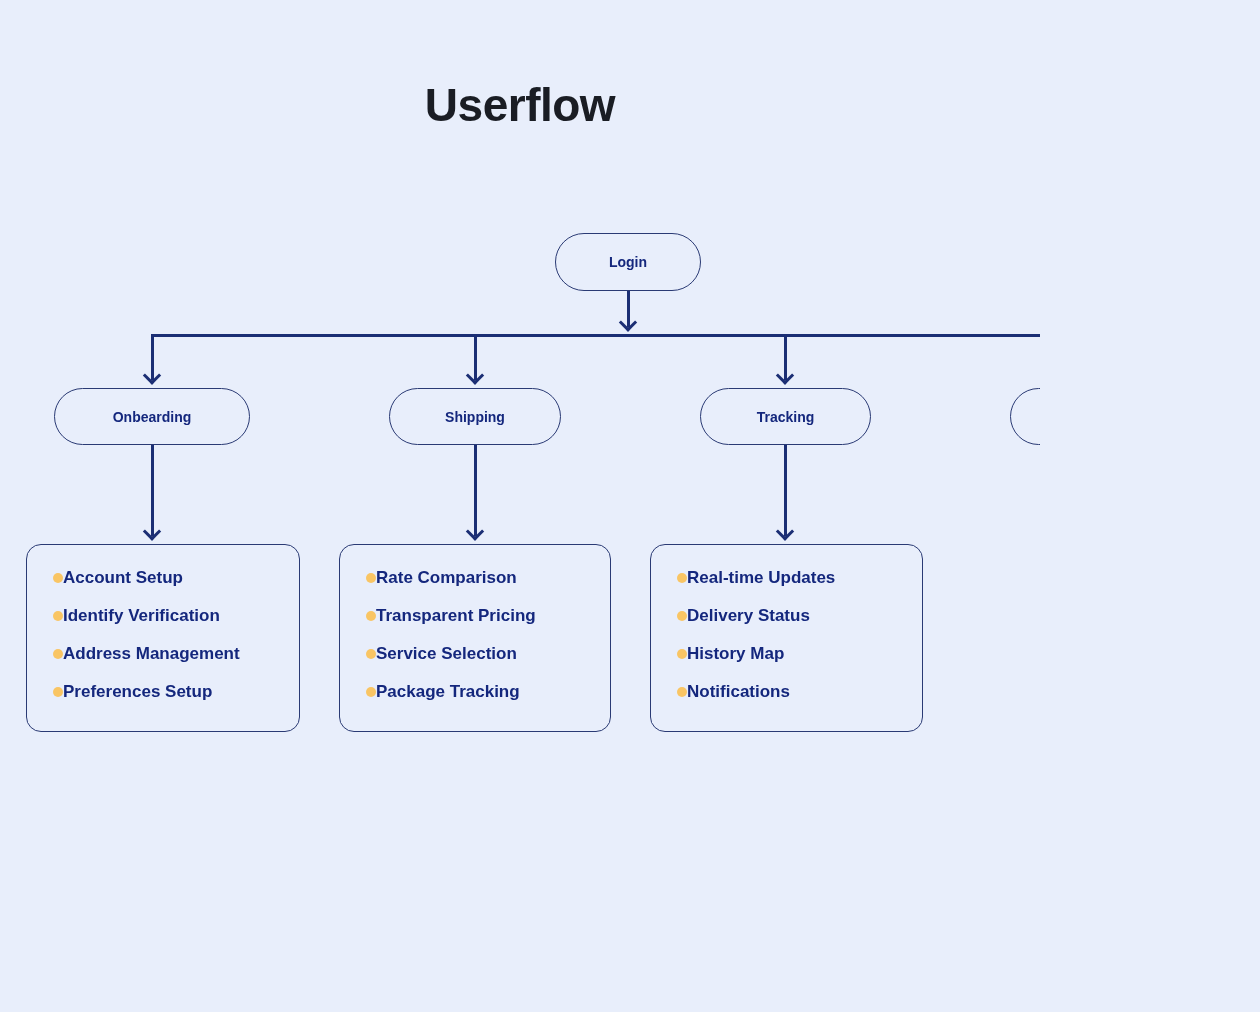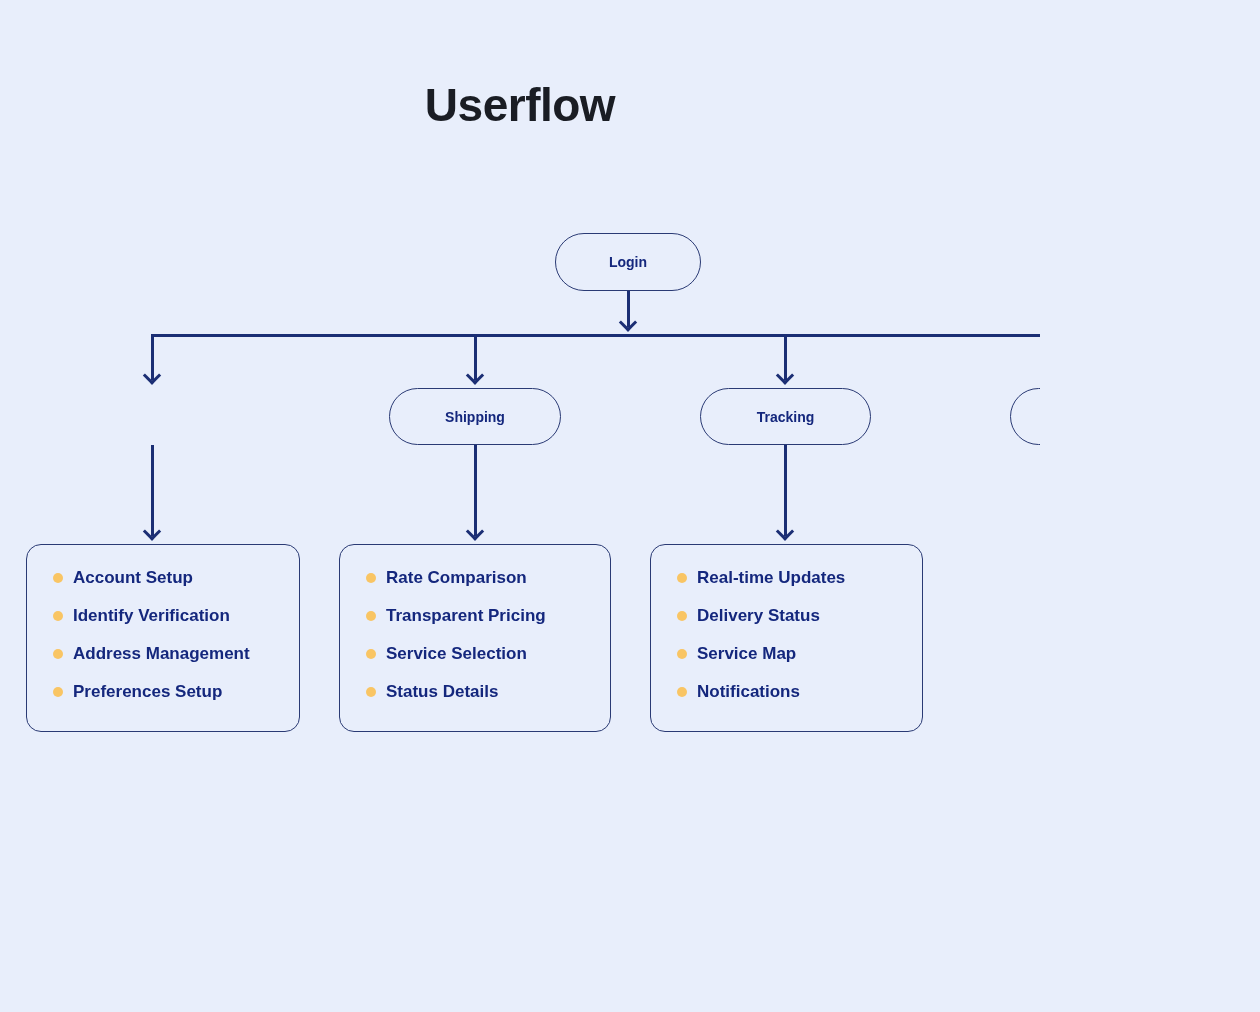--- a/index.html
+++ b/index.html
@@ -101,21 +101,21 @@
   .card-2 { left: 650px; width: 273px; }
   .card-3 { left: 960px; width: 274px; }
   .card ul {
     list-style: none;
     margin: 14px 0 0 0;
     padding: 0 10px 0 26px;
   }
   .card li {
     display: flex;
     align-items: center;
-    gap: 10px;
+    gap: 0;
     height: 38px;
     color: var(--text);
     font-size: 17px;
     font-weight: 700;
     white-space: nowrap;
   }
   .dot {
     flex: 0 0 auto;
     width: 10px;
     height: 10px;
@@ -138,20 +138,23 @@
   <div class="hline"></div>
   <div class="varrow stub0"></div>
   <div class="varrow stub1"></div>
   <div class="varrow stub2"></div>
   <div class="varrow stub3"></div>
   <div class="varrow carr0"></div>
   <div class="varrow carr1"></div>
   <div class="varrow carr2"></div>
   <div class="varrow carr3"></div>
 
+  <div class="pill pill-0">
+    <span>Onbearding</span>
+  </div>
   <div class="pill pill-1">
     <span>Shipping</span>
   </div>
   <div class="pill pill-2">
     <span>Tracking</span>
   </div>
   <div class="pill pill-3">
     <span>Package</span>
   </div>
 
@@ -185,38 +188,38 @@
       <li>
         <span class="dot"></span>
         <span>Transparent Pricing</span>
       </li>
       <li>
         <span class="dot"></span>
         <span>Service Selection</span>
       </li>
       <li>
         <span class="dot"></span>
-        <span>Status Details</span>
+        <span>Package Tracking</span>
       </li>
     </ul>
   </div>
 
   <div class="card card-2">
     <ul>
       <li>
         <span class="dot"></span>
         <span>Real-time Updates</span>
       </li>
       <li>
         <span class="dot"></span>
         <span>Delivery Status</span>
       </li>
       <li>
         <span class="dot"></span>
-        <span>Service Map</span>
+        <span>History Map</span>
       </li>
       <li>
         <span class="dot"></span>
         <span>Notifications</span>
       </li>
     </ul>
   </div>
 
 
 </div>

